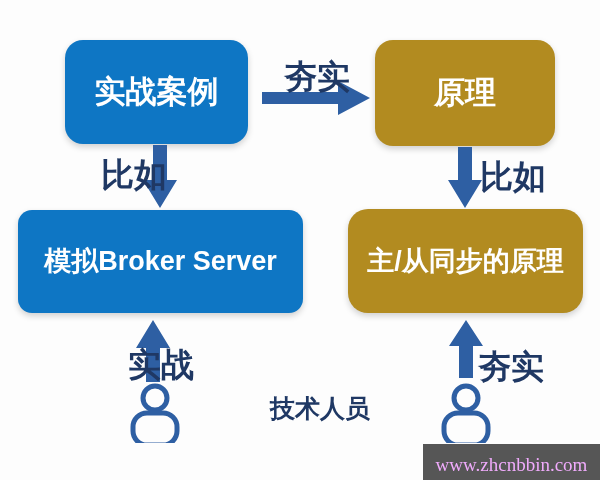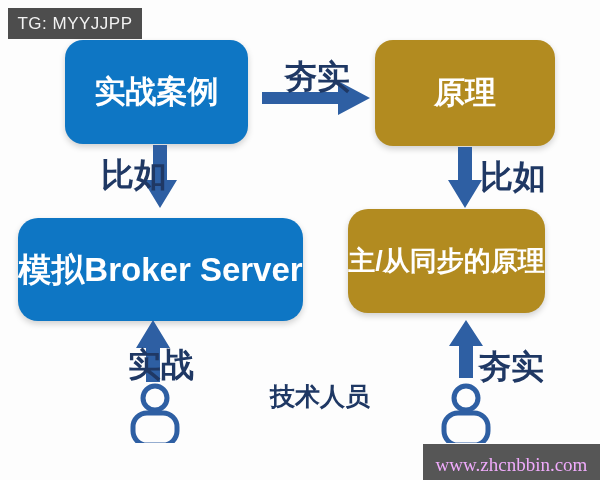--- a/index.html
+++ b/index.html
@@ -31,47 +31,46 @@
 
   .node{
     position:absolute;color:#fff;font-weight:bold;text-align:center;
     display:flex;flex-direction:column;align-items:center;justify-content:center;
     box-shadow:0 3px 6px rgba(0,0,0,0.18);
   }
   .node.blue{background:var(--blue-node);}
   .node.gold{background:var(--gold-node);}
   .node-practice{left:65px;top:40px;width:183px;height:104px;border-radius:18px;font-size:31px;}
   .node-principle{left:375px;top:40px;width:180px;height:106px;border-radius:18px;font-size:31px;}
-  .node-scenario{left:18px;top:210px;width:285px;height:103px;border-radius:20px;font-size:33px;line-height:1.38;margin-top:8px;}
-  .node-syncprin{left:348px;top:209px;width:197px;height:104px;border-radius:20px;font-size:27px;}
+  .node-scenario{left:18px;top:210px;width:285px;height:103px;border-radius:14px;font-size:27px;line-height:1.38;}
+  .node-syncprin{left:348px;top:209px;width:235px;height:104px;border-radius:20px;font-size:27px;}
 
   .edge-label{
     position:absolute;color:var(--label-navy);font-weight:bold;font-size:33px;
   }
   .lbl-consolidate-top{left:284px;top:55px;}
   .lbl-example-left{left:101px;top:153px;}
   .lbl-example-right{left:480px;top:155px;}
   .lbl-practice-bottom{left:88px;top:343px;margin-left:40px;}
   .lbl-consolidate-bottom{left:478px;top:345px;}
-  .lbl-actors{position:absolute;left:270px;top:380px;color:var(--label-navy);font-weight:bold;font-size:25px;font-family:Liberation Mono, monospace;}
+  .lbl-actors{position:absolute;left:270px;top:392px;color:var(--label-navy);font-weight:bold;font-size:25px;font-family:Liberation Mono, monospace;}
 
   .arrow{position:absolute;}
   .arrow svg{display:block;}
   .arrow polygon{fill:var(--arrow-blue);}
 
   .person{position:absolute;width:52px;height:60px;}
   .person svg{display:block;}
   .person circle,.person rect{fill:none;stroke:var(--arrow-blue);stroke-width:5;}
 </style>
 </head>
 <body>
 
 <div class="stage">
 
-  <div class="badge">TG: MYYJJPP</div>
   <div class="sitebar">www.zhcnbbin.com</div>
 
   <div class="node gold node-principle">
     <span>原理</span>
   </div>
   <div class="node blue node-practice">
     <span>实战案例</span>
   </div>
 
   <div class="node blue node-scenario">

